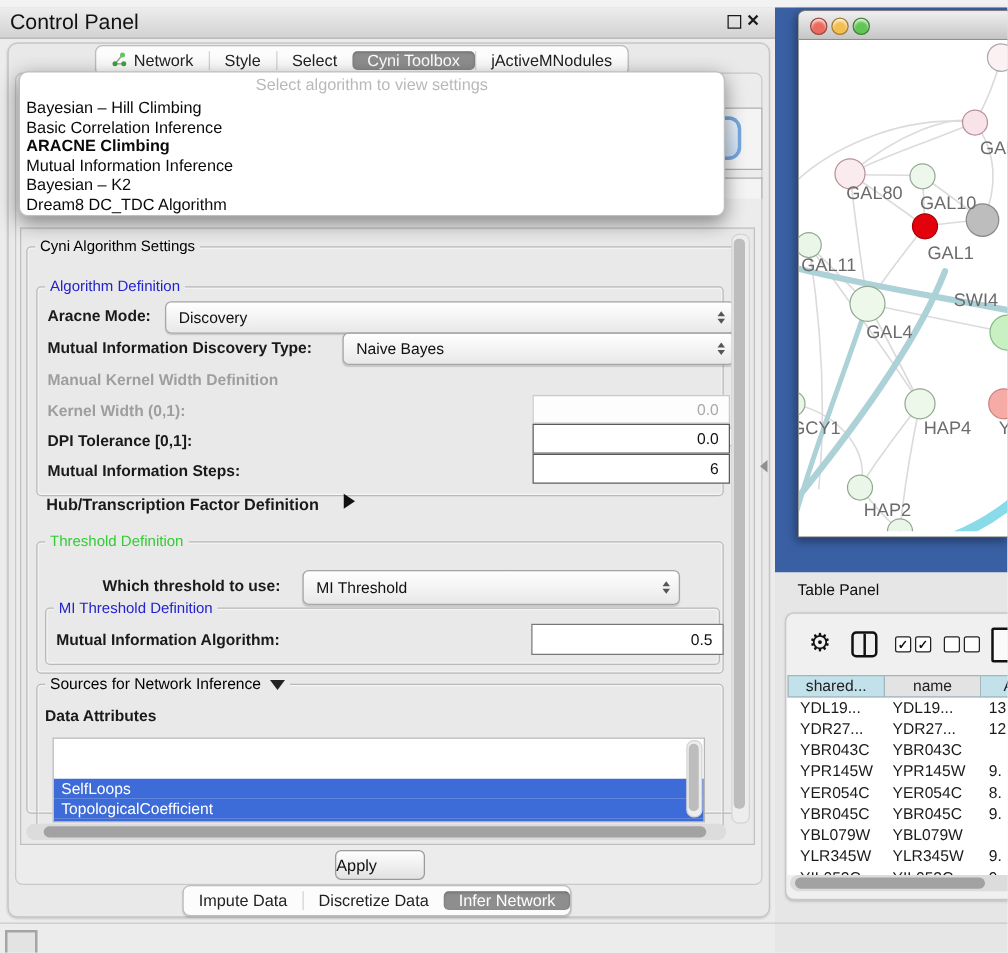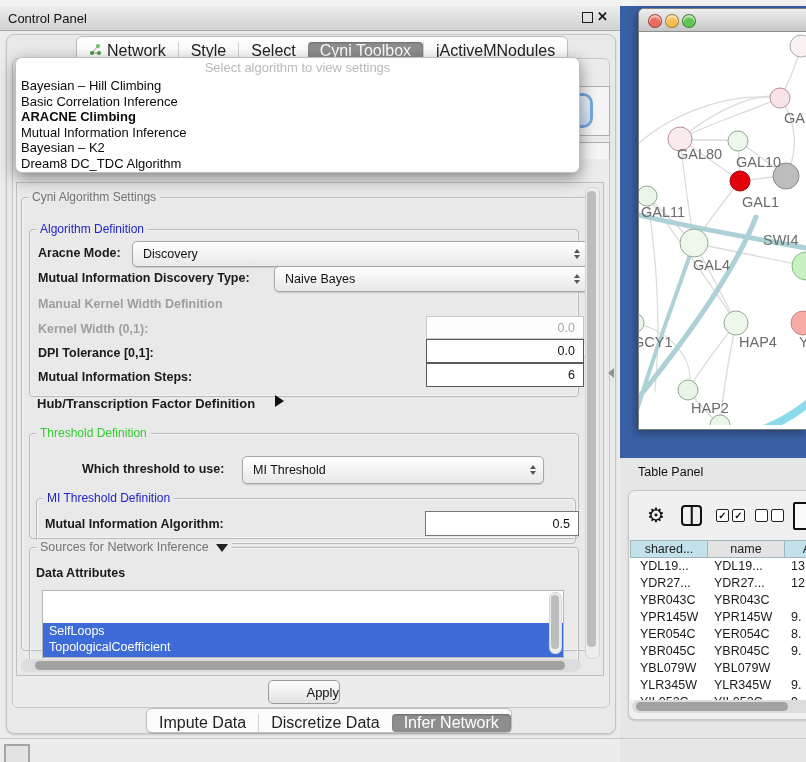--- a/index.html
+++ b/index.html
@@ -3,49 +3,49 @@
 <meta charset="utf-8">
 <style>
   html,body{margin:0;padding:0}
   body{width:806px;height:762px;position:relative;overflow:hidden;
        font-family:"Liberation Sans",sans-serif;background:#ECECEC;}
   .abs{position:absolute}
   
   #top-strip{left:0;top:0;width:806px;height:6px;background:#F2F2F2;border-bottom:1px solid #D8D8D8}
   #cp-titlebar{left:0;top:6px;width:622px;height:24px;background:linear-gradient(#EDEDED,#D2D2D2);
       border-bottom:1px solid #ABABAB;display:flex;align-items:center}
-  #cp-title{margin-left:8px;font-size:13px;color:#111}
+  #cp-title{margin-left:8px;font-size:17px;color:#111}
   #cp-float{left:582px;top:12px;width:9px;height:9px;border:1.5px solid #1A1A1A;background:transparent}
   #cp-close{left:597px;top:9px;font-size:13px;font-weight:bold;color:#1A1A1A}
   #cp-outer{left:6px;top:34px;width:608px;height:698px;background:#E9E9E9;border:1px solid #C4C4C4;
       border-radius:8px;box-shadow:0 1px 2px rgba(0,0,0,.15)}
   #cp-inner{left:12px;top:58px;width:596px;height:648px;background:#ECECEC;border:1px solid #C9C9C9;border-radius:6px}
   
-  .tabstrip{display:flex;background:#FCFCFC;border:1px solid #BDBDBD;border-radius:6px;font-size:16px;
-      align-items:flex-end;height:23px;box-shadow:0 1px 1px rgba(0,0,0,.12);z-index:20}
+  .tabstrip{display:flex;background:#FCFCFC;border:1px solid #BDBDBD;border-radius:6px;font-size:13px;
+      align-items:center;height:23px;box-shadow:0 1px 1px rgba(0,0,0,.12);z-index:20}
   .tab{display:flex;align-items:center;gap:5px;padding:0 12px;color:#222;border-left:1px solid #D2D2D2;white-space:nowrap}
   .tab:first-child{border-left:none}
   .tab.selected{background:#8E8E8E;color:#FFF;border-radius:4px;border-left:none;box-shadow:inset 0 1px 2px rgba(0,0,0,.25)}
   #top-tabs{left:76px;top:36px}
   #bottom-tabs{left:146px;top:708px}
   
   #algo-popup{left:15px;top:57px;width:563px;height:114px;background:#FFF;border:1px solid #BFBFBF;
       border-radius:7px;box-shadow:0 5px 16px rgba(0,0,0,.45);z-index:50;overflow:hidden}
   #algo-placeholder{height:20px;line-height:20px;text-align:center;color:#B9B9B9;font-size:13px}
   .menu-item{height:15.6px;line-height:15.6px;padding-left:5px;font-size:13px;color:#0A0A0A;white-space:nowrap}
   .menu-item.bold{font-weight:bold}
   
   .ghost-box{left:566px;top:86px;width:42px;height:48px;background:#F4F4F4;border:1px solid #ADADAD;z-index:5}
   .ghost-stepper{left:572px;top:96px;width:18px;height:29px;border-radius:7px;background:linear-gradient(#EAF2FB,#CBDFF5);
       box-shadow:0 0 0 3px #76A7DE;z-index:6}
   .ghost-box2{left:566px;top:142px;width:42px;height:16px;background:#F4F4F4;border:1px solid #ADADAD;border-bottom:none;z-index:5}
   
   #settings-view{left:16px;top:182px;width:586px;height:492px;background:#E9E9E9;border:1px solid #C0C0C0}
   .grp{position:absolute;border:1px solid #B9B9B9;border-radius:4px;box-shadow:inset 0 0 0 1px rgba(255,255,255,.55)}
-  .legend{position:absolute;top:-8px;left:6px;background:#E9E9E9;padding:0 4px;font-size:12px;color:#737373;white-space:nowrap}
+  .legend{position:absolute;top:-8px;left:6px;background:#E9E9E9;padding:0 4px;font-size:12px;color:#000000;white-space:nowrap}
   .legend.blue{color:#2323CC}
   .legend.green{color:#33CC33}
   .lbl{position:absolute;font-size:12.5px;font-weight:bold;color:#1A1A1A;white-space:nowrap}
   .lbl.disabled{color:#9E9E9E}
   .combo{position:absolute;background:linear-gradient(#FFFFFF,#E8E8E8);border:1px solid #A6A6A6;border-radius:5px;
       display:flex;align-items:center;font-size:12.5px;color:#111;padding-left:10px;box-shadow:0 1px 1px rgba(0,0,0,.15)}
   .stepper{position:absolute;right:7px;top:50%;transform:translateY(-50%);display:flex;flex-direction:column;gap:2px}
   .stepper i{display:block;width:0;height:0;border-left:3.5px solid transparent;border-right:3.5px solid transparent}
   .stepper .up{border-bottom:4.5px solid #555}
   .stepper .dn{border-top:4.5px solid #555}
@@ -58,21 +58,21 @@
   .arrow-down{display:inline-block;width:0;height:0;border-left:6px solid transparent;border-right:6px solid transparent;
       border-top:8px solid #222;vertical-align:middle}
   
   #attr-list{position:absolute;background:#FFF;border:1px solid #B5B5B5;overflow:hidden}
   .attr-item{height:16px;line-height:16px;padding-left:6px;font-size:12.5px;color:#FFF;background:#3D6BD7;white-space:nowrap}
   .vscroll{position:absolute;background:#EDEDED;border:1px solid #D4D4D4;border-radius:6px}
   .vthumb{position:absolute;left:1px;width:8px;background:#BDBDBD;border-radius:4px}
   .hscroll{position:absolute;background:#DCDCDC;border-radius:7px}
   .hthumb{position:absolute;top:2px;height:9px;background:#A2A2A2;border-radius:5px}
   #apply-btn{left:268px;top:680px;width:70px;height:22px;background:linear-gradient(#FEFEFE,#E2E2E2);
-      border:1px solid #9A9A9A;border-radius:5px;font-size:13px;color:#111;display:flex;align-items:center;justify-content:flex-end}
+      border:1px solid #9A9A9A;border-radius:5px;font-size:13px;color:#111;display:flex;align-items:center;justify-content:flex-start}
   #splitter-arrow{left:608px;top:368px;width:0;height:0;border-top:5px solid transparent;border-bottom:5px solid transparent;border-right:6px solid #909090}
   
   #desktop{left:620px;top:6px;width:186px;height:452px}
   #net-window{left:638px;top:8px;width:168px;height:420px;border:1px solid #7F7F7F;border-right:none;
       border-radius:6px 0 0 0;box-shadow:-2px 3px 8px rgba(0,0,0,.35);background:#FFF;overflow:hidden}
   #net-titlebar{position:absolute;left:0;top:0;width:100%;height:22px;background:linear-gradient(#EFEFEF,#C6C6C6);
       border-bottom:1px solid #8F8F8F}
   .tl{position:absolute;top:5px;width:12px;height:12px;border-radius:50%;border:1px solid rgba(0,0,0,.35);
       box-shadow:inset 0 2px 2px rgba(255,255,255,.75)}
   #net-canvas{position:absolute;left:0;top:22px;width:168px;height:394px}
@@ -195,21 +195,21 @@
 
     <span class="lbl" style="left:52px;top:28px">Which threshold to use:</span>
     <div class="combo" style="left:212px;top:22px;width:290px;height:26px">
       <span>MI Threshold</span>
       <span class="stepper">
           <i class="up"></i>
           <i class="dn"></i>
         </span>
     </div>
 
-    <div class="grp" style="left:6px;top:64px;width:538px;height:44px">
+    <div class="grp" style="left:6px;top:52px;width:538px;height:44px">
       <span class="legend blue">MI Threshold Definition</span>
       <span class="lbl" style="left:8px;top:18px">Mutual Information Algorithm:</span>
       <div class="field" style="left:388px;top:12px;width:144px;height:23px;border-color:#777">
         <span>0.5</span>
       </div>
     </div>
   </div>
 
   <div class="grp" style="left:12px;top:364px;width:548px;height:114px">
     <span class="legend" style="font-size:12.5px">

